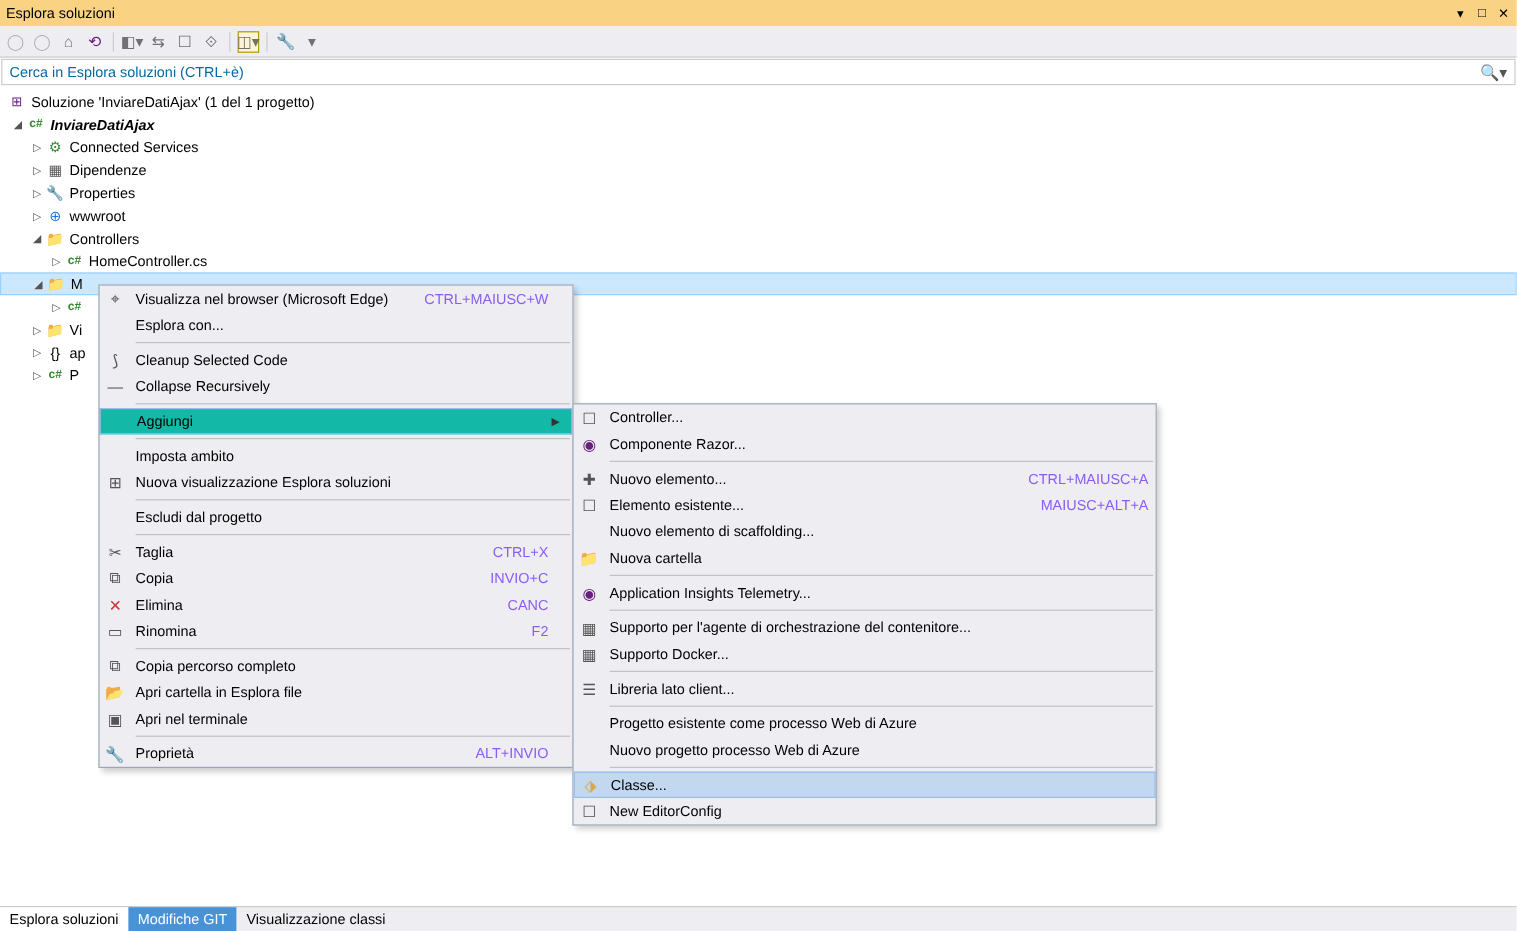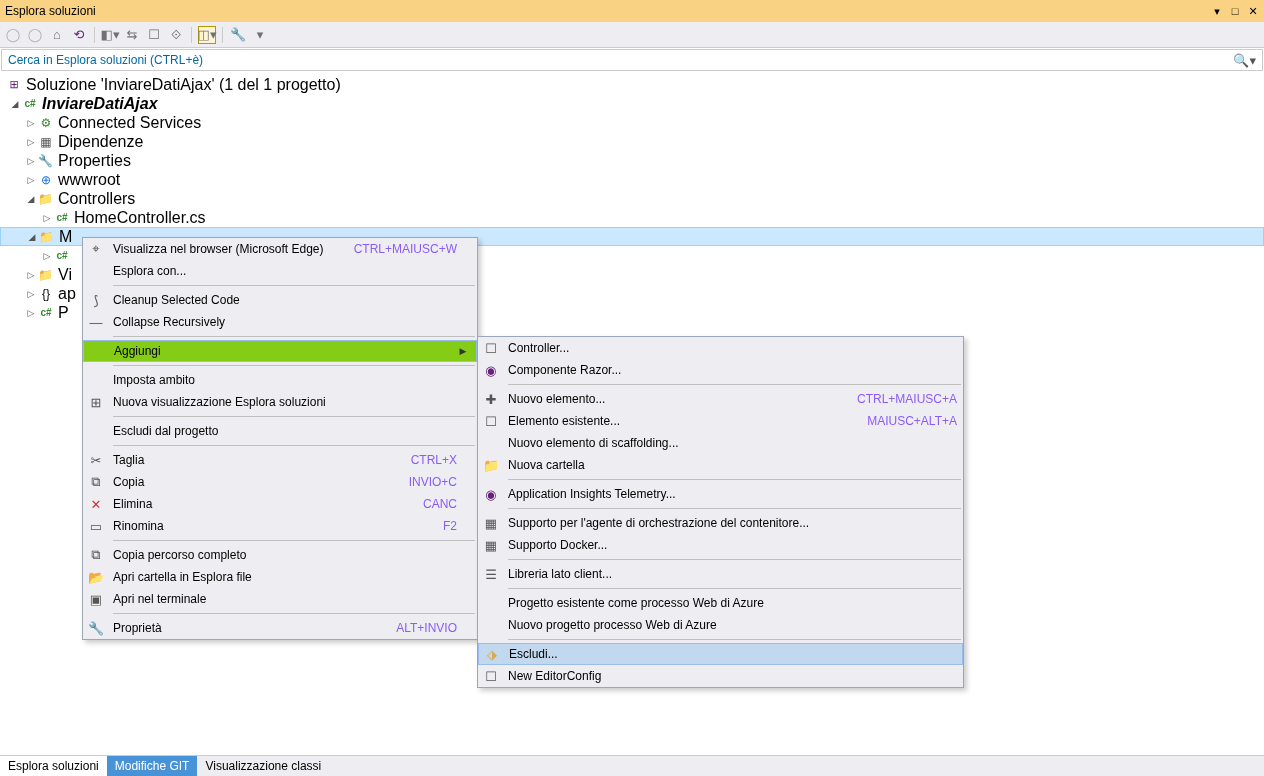--- a/index.html
+++ b/index.html
@@ -19,40 +19,40 @@
 .searchbar { height: 22px; border: 1px solid #ccc; margin: 1px; display: flex; align-items: center; padding: 0 6px; justify-content: space-between; }
 .searchbar-text { color: #0369a1; font-size: 12px; }
 .searchbar-icon { color: #555; font-size: 13px; }
 
 .tree { padding: 3px 0 0 0; background: #fff; height: 702px; overflow: auto; }
 .tree-row { display: flex; align-items: center; height: 19px; padding-left: 4px; cursor: pointer; }
 .tree-row.selected { background: #cce8ff; border: 1px solid #99d1ff; }
 .tree-indent { display: inline-block; }
 .tree-expand { width: 14px; height: 14px; display: inline-flex; align-items: center; justify-content: center; color: #555; font-size: 9px; }
 .tree-icon { width: 16px; height: 16px; display: inline-flex; align-items: center; justify-content: center; margin-right: 4px; font-size: 12px; }
-.tree-label { font-size: 16px; }
+.tree-label { font-size: 12px; }
 .tree-label.bold { font-weight: bold; font-style: italic; }
 
 .i-folder { color: #d9a94a; }
 .i-cs { color: #388a34; font-weight: bold; font-size: 10px; }
 .i-world { color: #1a73e8; }
 .i-proj { color: #388a34; font-weight: bold; font-size: 10px; }
 .i-sol { color: #68217a; font-size: 11px; }
 .i-conn { color: #388a34; }
 .i-dep { color: #555; }
 .i-wrench { color: #555; }
 
 .statusbar { position: absolute; bottom: 0; left: 0; right: 0; height: 21px; background: #eeeef2; display: flex; border-top: 1px solid #ccc; }
 .statusbar-tab { padding: 3px 8px; font-size: 12px; cursor: pointer; }
 .statusbar-tab.active { background: #fff; }
 .statusbar-tab.blue { background: #4892d8; color: #fff; }
 
 .ctx-menu { position: absolute; background: #eeeef2; border: 1px solid #9ba7b7; box-shadow: 3px 3px 5px rgba(0,0,0,0.2); }
 .ctx-item { display: flex; align-items: center; height: 22px; padding: 0 6px 0 0; cursor: pointer; position: relative; }
-.ctx-item.selected { background: #84cc16; border: 1px solid #99bced; }
+.ctx-item.selected { background: #14b8a6; border: 1px solid #99bced; }
 .ctx-item.inner-sel { background: #c1d8ee; border: 1px solid #99bced; }
 .ctx-icon { width: 26px; height: 22px; display: flex; align-items: center; justify-content: center; font-size: 13px; color: #555; }
 .ctx-label { flex: 1; padding-left: 4px; font-size: 12px; }
 .ctx-shortcut { color: #8b5cf6; font-size: 12px; padding-left: 30px; }
 .ctx-arrow { width: 14px; font-size: 9px; color: #333; text-align: center; }
 .ctx-sep { height: 1px; background: #c0c0c0; margin: 3px 2px 3px 30px; }
 
 .menu1 { left: 82px; top: 237px; width: 396px; }
 .menu2 { left: 477px; top: 336px; width: 487px; }
 </style>
@@ -318,21 +318,21 @@
     <span class="ctx-icon"></span>
     <span class="ctx-label">Progetto esistente come processo Web di Azure</span>
   </div>
   <div class="ctx-item">
     <span class="ctx-icon"></span>
     <span class="ctx-label">Nuovo progetto processo Web di Azure</span>
   </div>
   <div class="ctx-sep"></div>
   <div class="ctx-item inner-sel">
     <span class="ctx-icon" style="color:#d9a94a">⬗</span>
-    <span class="ctx-label">Escludi...</span>
+    <span class="ctx-label">Classe...</span>
   </div>
   <div class="ctx-item">
     <span class="ctx-icon">☐</span>
     <span class="ctx-label">New EditorConfig</span>
   </div>
 </div>
 
 <div class="statusbar">
   <div class="statusbar-tab active">Esplora soluzioni</div>
   <div class="statusbar-tab blue">Modifiche GIT</div>

